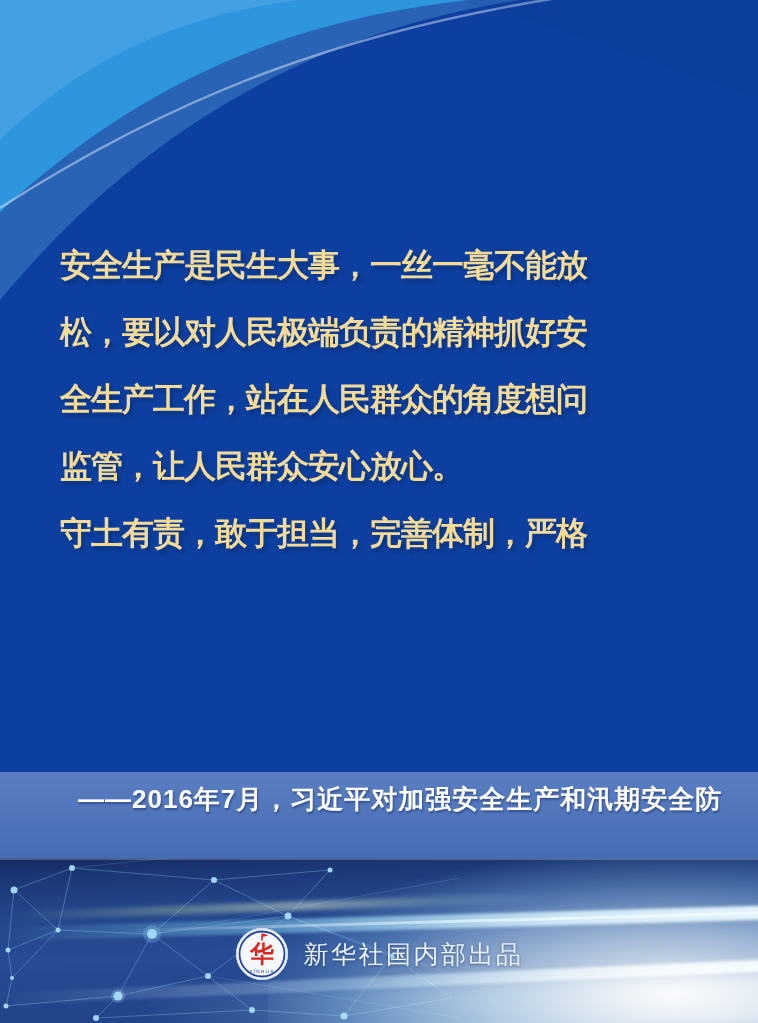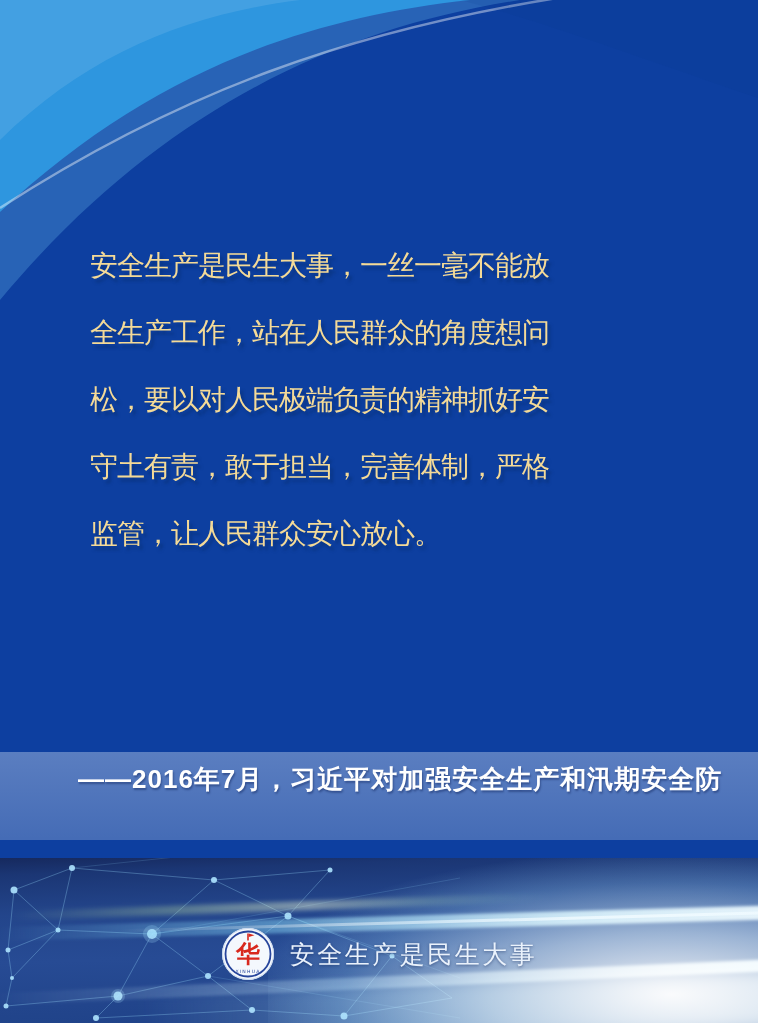--- a/index.html
+++ b/index.html
@@ -11,28 +11,28 @@
   .bg-base { position:absolute; inset:0;
     background:linear-gradient(180deg,
       #1e78cc 0%, #2381d0 12%, #227accb 30%, #217bcb 30%,
       #1e6fc6 42%, #1760b9 52%, #1150ac 60%, #0d42a3 68%,
       #0b3797 76%, #0a3390 83%, #0e3587 90%, #123a82 100%); }
 
   
   .waves { position:absolute; left:0; top:0; width:758px; height:420px; }
 
   
-  .quote { position:absolute; left:90px; top:232px; z-index:4;
-    font-family:"DejaVu Serif","Liberation Serif",serif; font-weight:400;
-    font-size:28px; letter-spacing:-1px; line-height:67px;
+  .quote { position:absolute; left:60px; top:232px; z-index:4;
+    font-family:"DejaVu Serif","Liberation Serif",serif; font-weight:700;
+    font-size:32px; letter-spacing:-1px; line-height:67px;
     color:#f4da97; white-space:nowrap;
     text-shadow:3px 4px 3px rgba(7,45,110,0.55); }
 
   
-  .attr-band { position:absolute; left:0; top:752px; width:758px; height:88px; z-index:4;
+  .attr-band { position:absolute; left:0; top:772px; width:758px; height:88px; z-index:4;
     background:linear-gradient(180deg, rgba(198,213,237,0.42), rgba(176,194,224,0.34)); }
   .attr-text { position:absolute; left:78px; top:8px;
     font-size:26px; font-weight:700; line-height:38px; letter-spacing:1px;
     color:#ffffff; white-space:nowrap;
     text-shadow:1px 2px 2px rgba(15,35,90,0.45); }
 
   
   .bottom { position:absolute; left:0; top:858px; width:758px; height:165px; overflow:hidden;
     background:linear-gradient(178deg, #16295e 0%, #1b3674 9%, #23458b 30%,
                                #274b94 55%, #22458c 78%, #1e4187 100%); }
@@ -78,24 +78,24 @@
   <svg class="waves" viewBox="0 0 758 420" width="758" height="420">
     <path d="M0,0 L520,0 C340,28 160,108 0,300 Z" fill="rgba(110,195,240,0.28)"></path>
     <path d="M0,0 L470,0 C305,18 150,72 0,212 Z" fill="#2E96DF"></path>
     <path d="M0,0 L300,0 C190,14 90,52 0,140 Z" fill="rgba(255,255,255,0.10)"></path>
     <path d="M0,208 C180,92 350,30 570,-4" fill="none" stroke="rgba(255,255,255,0.42)" stroke-width="2.5"></path>
     <path d="M460,0 L758,0 L758,98 C640,58 545,22 460,0 Z" fill="rgba(10,60,140,0.10)"></path>
   </svg>
 
   <div class="quote">
     <div>安全生产是民生大事，一丝一毫不能放</div>
+    <div>松，要以对人民极端负责的精神抓好安</div>
     <div>全生产工作，站在人民群众的角度想问</div>
-    <div>松，要以对人民极端负责的精神抓好安</div>
+    <div>监管，让人民群众安心放心。</div>
     <div>守土有责，敢于担当，完善体制，严格</div>
-    <div>监管，让人民群众安心放心。</div>
   </div>
 
   <div class="attr-band">
     <div class="attr-text">
       <div>——2016年7月，习近平对加强安全生产和汛期安全防</div>
     </div>
   </div>
 
   <div class="bottom">
 
@@ -170,18 +170,18 @@
         <circle cx="27" cy="27" r="26" fill="#F4F8FD"></circle>
         <circle cx="27" cy="27" r="22.5" fill="none" stroke="#27459C" stroke-width="1.8"></circle>
         <circle cx="27" cy="27" r="25.5" fill="none" stroke="#C9D8EE" stroke-width="1"></circle>
         <g fill="#D8281E">
           <rect x="26.2" y="6.5" width="1.6" height="7"></rect>
           <path d="M27.8 6.5 L33.5 8.2 L27.8 10 Z"></path>
         </g>
         <text x="27" y="34.5" text-anchor="middle" font-size="24" font-weight="bold" fill="#D8281E" font-family="'DejaVu Serif',serif">华</text>
         <text x="27" y="46" text-anchor="middle" font-size="4.6" letter-spacing="1.2" fill="#27459C" font-family="'DejaVu Sans',sans-serif">XINHUA</text>
       </svg>
-      <div class="pub">安全生产是民生大事</div>
+      <div class="pub">新华社国内部出品</div>
     </div>
 
   </div>
 
 </div>
 
 </body></html>

